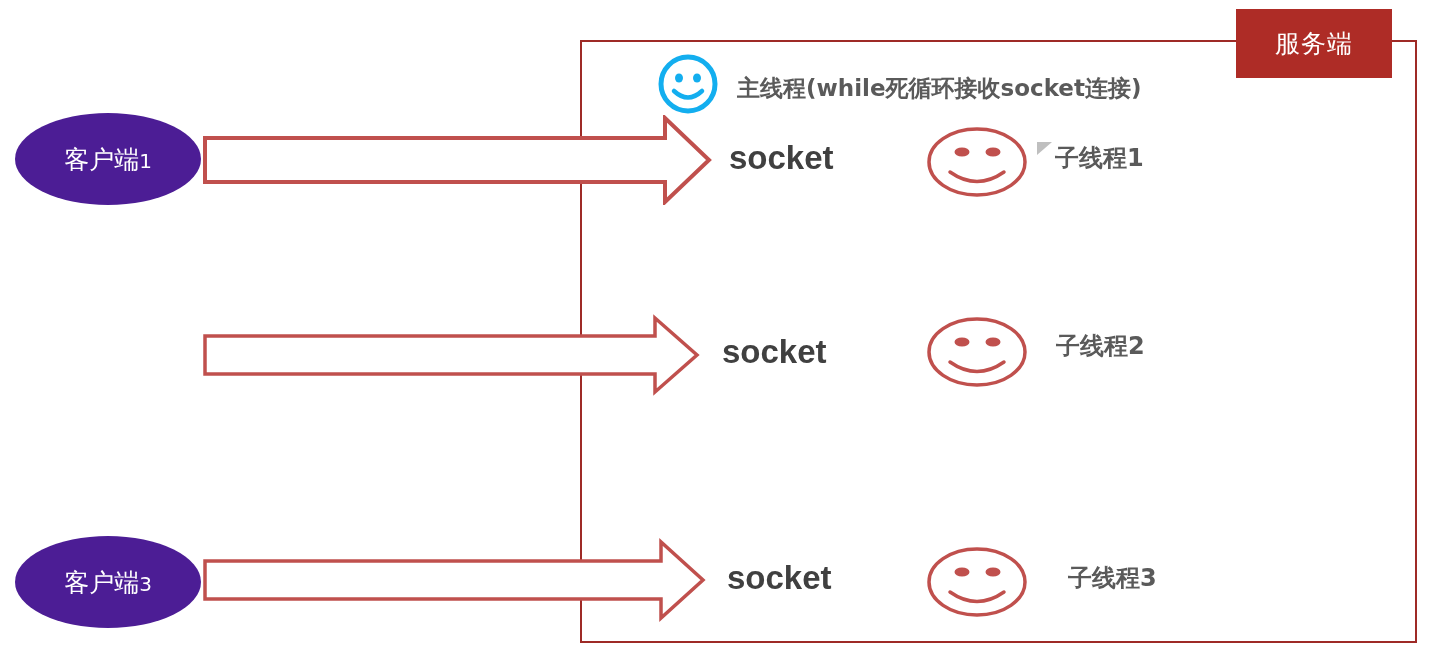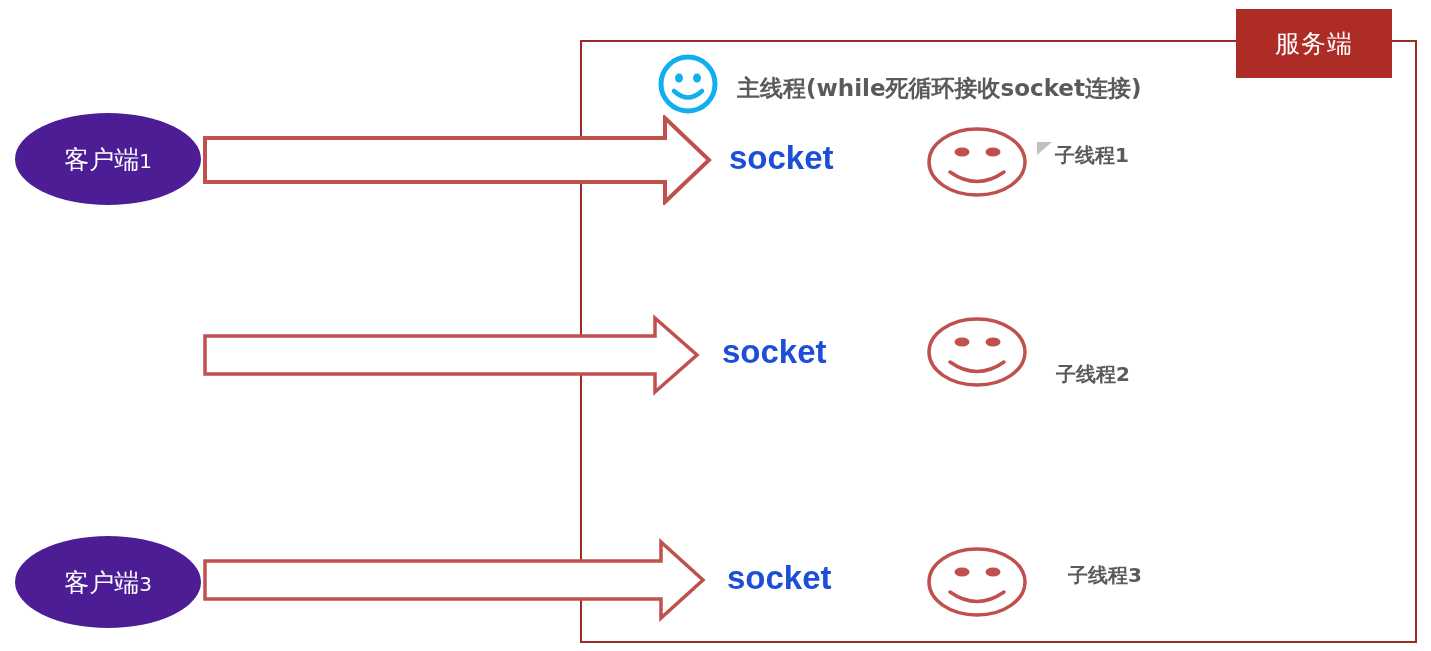--- a/index.html
+++ b/index.html
@@ -64,32 +64,32 @@
     font-family: "DejaVu Sans", "Liberation Sans", sans-serif;
     white-space: nowrap;
   }
   .client-ellipse .txt .num { font-size: 20px; }
 
   
   .arrow-wrap { pointer-events: none; }
 
   
   .socket-label {
-    color: #1d4ed8;
+    color: #404040;
     font-weight: bold;
     font-size: 33px;
     font-family: "Liberation Sans", "DejaVu Sans", sans-serif;
     white-space: nowrap;
   }
 
   
   .thread-label {
     color: #5a5a5a;
     font-weight: bold;
-    font-size: 20px;
+    font-size: 24px;
     font-family: "DejaVu Sans", "Liberation Sans", sans-serif;
     white-space: nowrap;
   }
   #main-thread-label {
     font-size: 23px;
   }
 
   
   #thread-marker-1 {
     width: 0; height: 0;
@@ -152,21 +152,21 @@
   <div class="abs socket-label" style="left:722px; top:333px;">socket</div>
 
   <div class="abs" style="left:925px; top:315px;">
     <svg width="104" height="74" viewBox="0 0 104 74">
       <ellipse cx="52" cy="37" rx="48" ry="33" fill="none" stroke="#c0504d" stroke-width="3.5"></ellipse>
       <ellipse cx="37" cy="27" rx="7.5" ry="4.5" fill="#c0504d"></ellipse>
       <ellipse cx="68" cy="27" rx="7.5" ry="4.5" fill="#c0504d"></ellipse>
       <path d="M25 47 Q52 66 79 47" fill="none" stroke="#c0504d" stroke-width="3.5" stroke-linecap="round"></path>
     </svg>
   </div>
-  <div class="abs thread-label" style="left:1056px; top:361px;text-align:center;">子线程2</div>
+  <div class="abs thread-label" style="left:1056px; top:330px;text-align:center;">子线程2</div>
 
   <div class="abs client-ellipse" style="left:15px; top:536px;text-align:right;">
     <span class="txt"><span>客户端</span><span class="num">3</span></span>
   </div>
 
   <div class="abs arrow-wrap" style="left:203px; top:535px;">
     <svg width="510" height="90" viewBox="0 0 510 90">
       <polygon points="2,26 458,26 458,7 500,45 458,83 458,64 2,64" fill="#ffffff" stroke="#c0504d" stroke-width="3.5" stroke-linejoin="miter"></polygon>
     </svg>
   </div>

